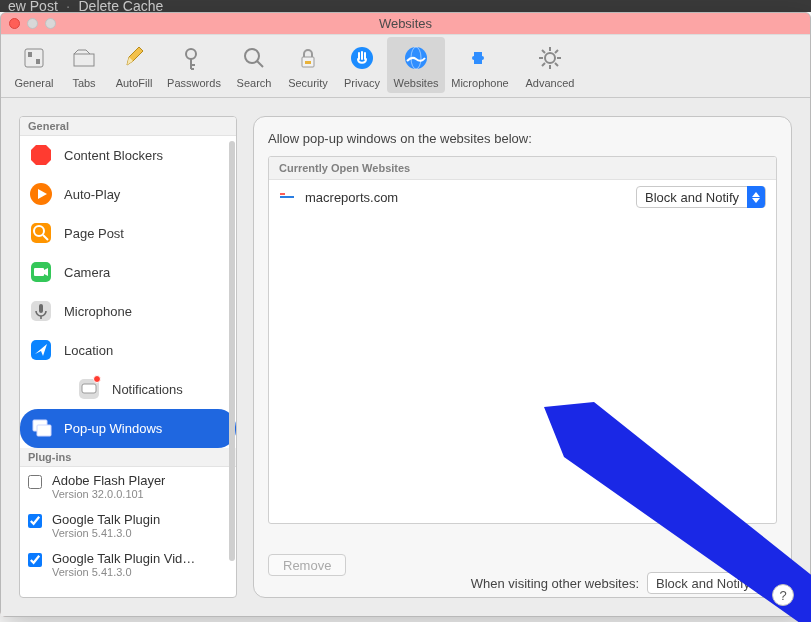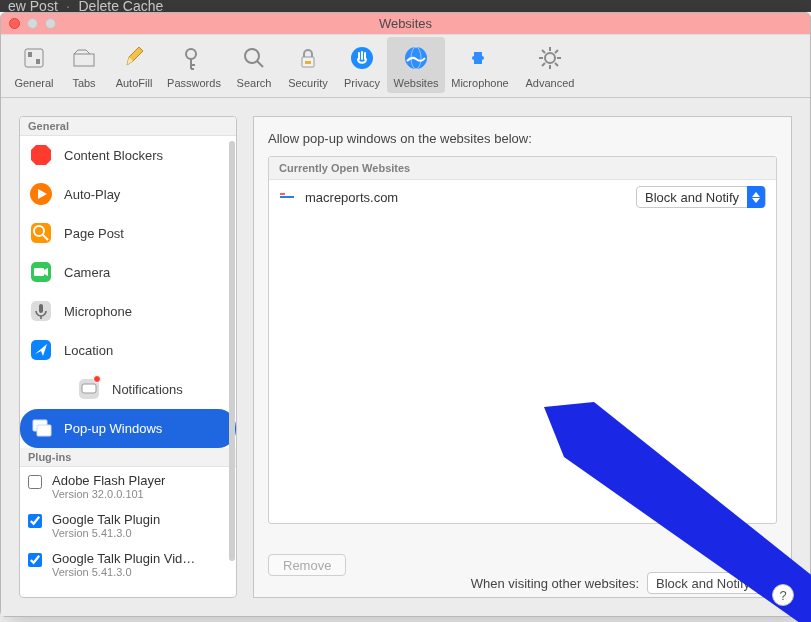--- a/index.html
+++ b/index.html
@@ -78,21 +78,21 @@
   .plugin-item input[type=checkbox] { margin-top:2px; width:14px; height:14px; accent-color:#0a7aff; }
   .plugin-text .name { font-size:13px; color:#333; white-space:nowrap; overflow:hidden; text-overflow:ellipsis; max-width:160px;}
   .plugin-text .ver { font-size:11px; color:#8a8a8a; }
 
   .scrollbar {
     position:absolute; right:1px; top:24px; width:6px; height:420px; background:#cfcfcf; border-radius:3px;
   }
 
   
   .main {
-    flex:1; border:1px solid #c5c5c5; border-radius:0; background:#f7f7f7;
+    flex:1; border:1px solid #c5c5c5; border-radius:12px; background:#f7f7f7;
     padding: 14px 14px 12px; position:relative; height: 482px;
   }
   .main-heading { font-size:13px; color:#444; margin-bottom:10px; }
   .list-box {
     border:1px solid #cfcfcf; border-radius:3px; background:#fff; height:368px; overflow:hidden;
   }
   .list-header {
     background:#f2f2f2; border-bottom:1px solid #e2e2e2; font-size:11px; font-weight:600;
     color:#808080; padding:5px 10px;
   }

